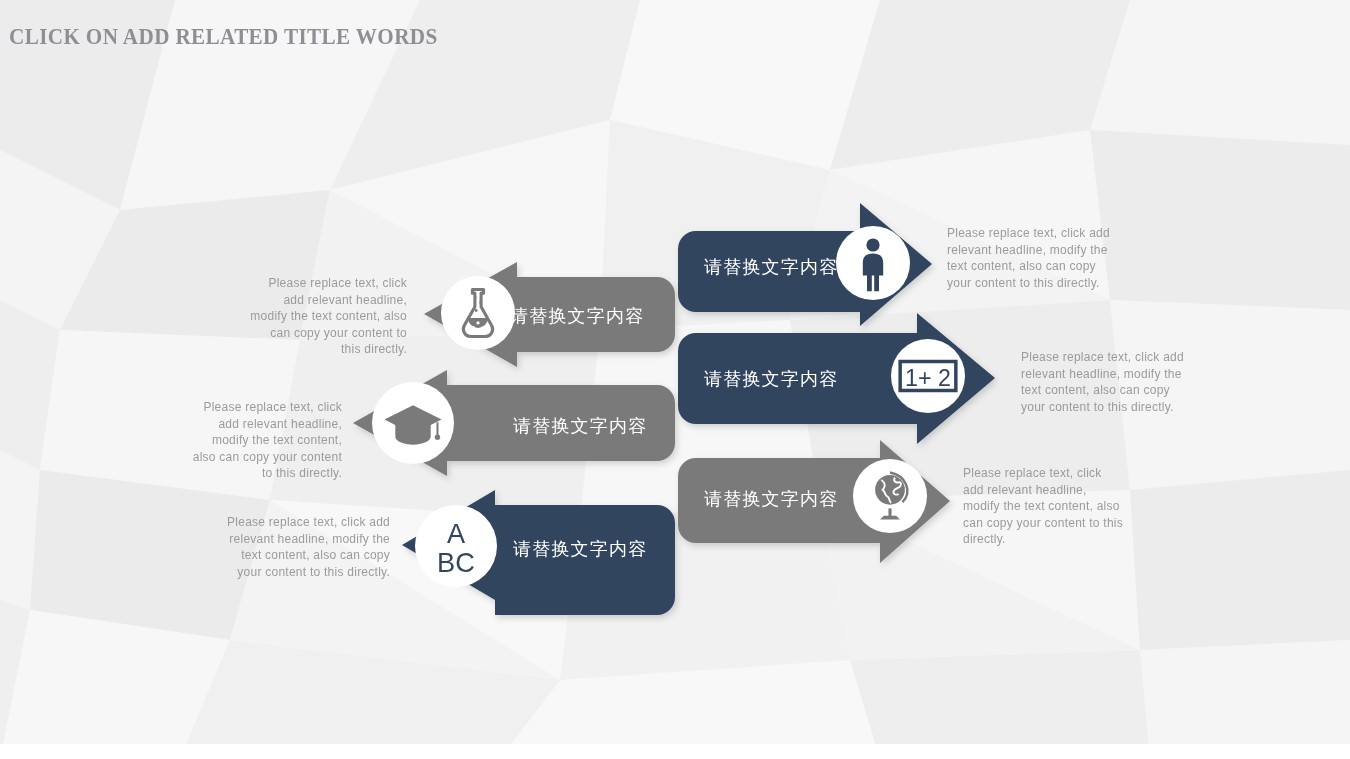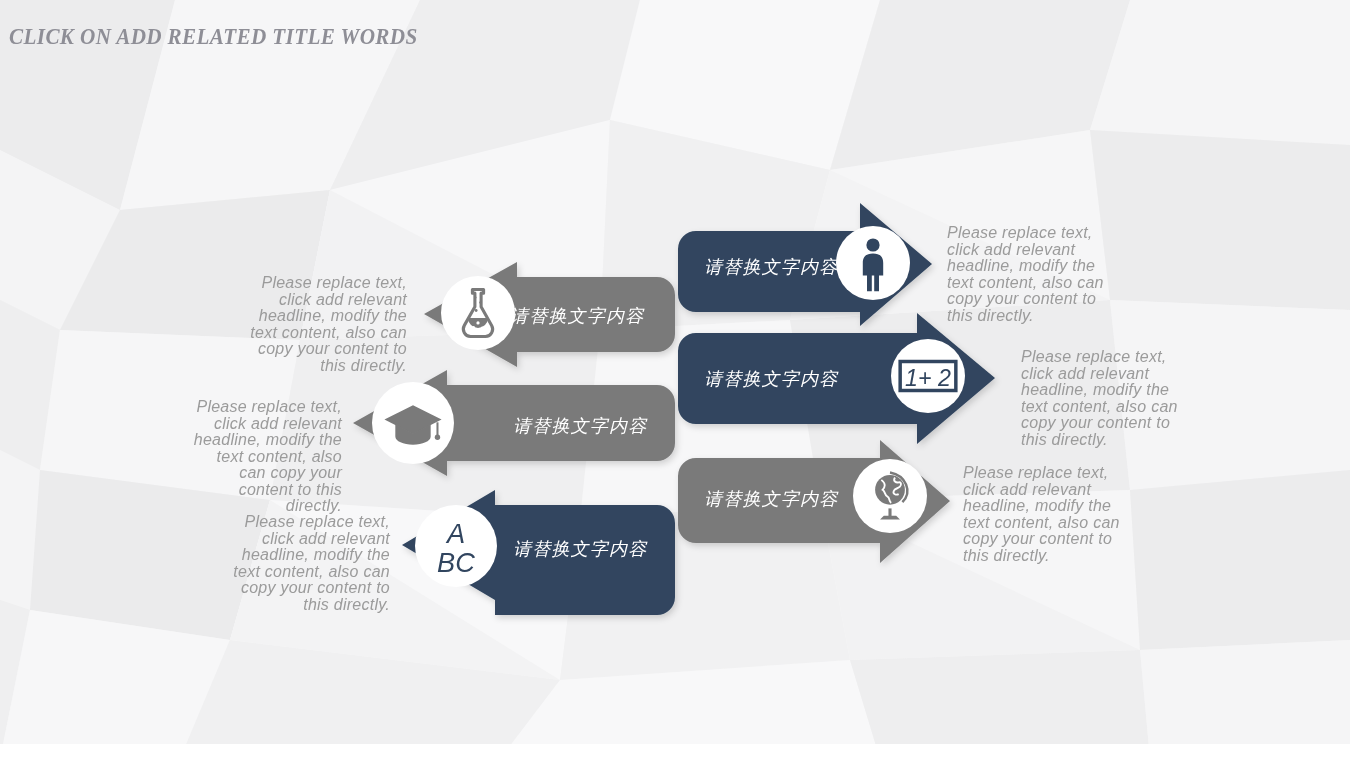--- a/index.html
+++ b/index.html
@@ -7,21 +7,20 @@
     padding: 0;
     background: #ffffff;
   }
   #slide {
     position: relative;
     width: 1350px;
     height: 744px;
     overflow: hidden;
     font-family: "Liberation Sans", "DejaVu Sans", sans-serif;
     background: #f2f2f2;
-    font-style: italic;
   }
   #bg-poly {
     position: absolute;
     left: 0; top: 0;
     width: 1350px;
     height: 759px;
     z-index: 0;
   }
   #slide-title {
     position: absolute;
@@ -40,21 +39,21 @@
   #diagram {
     position: absolute;
     left: 0; top: 0;
     width: 1350px;
     height: 759px;
     z-index: 10;
   }
   .para {
     position: absolute;
     z-index: 15;
-    font-size: 16px;
+    font-size: 12px;
     line-height: 16.5px;
     color: #9b9b9b;
     letter-spacing: 0.25px;
   }
   .para.right-al { text-align: right; }
   .para.left-al  { text-align: left; }
 
   .cn-label {
     font-family: "DejaVu Sans", "Liberation Sans", sans-serif;
     font-size: 18px;

